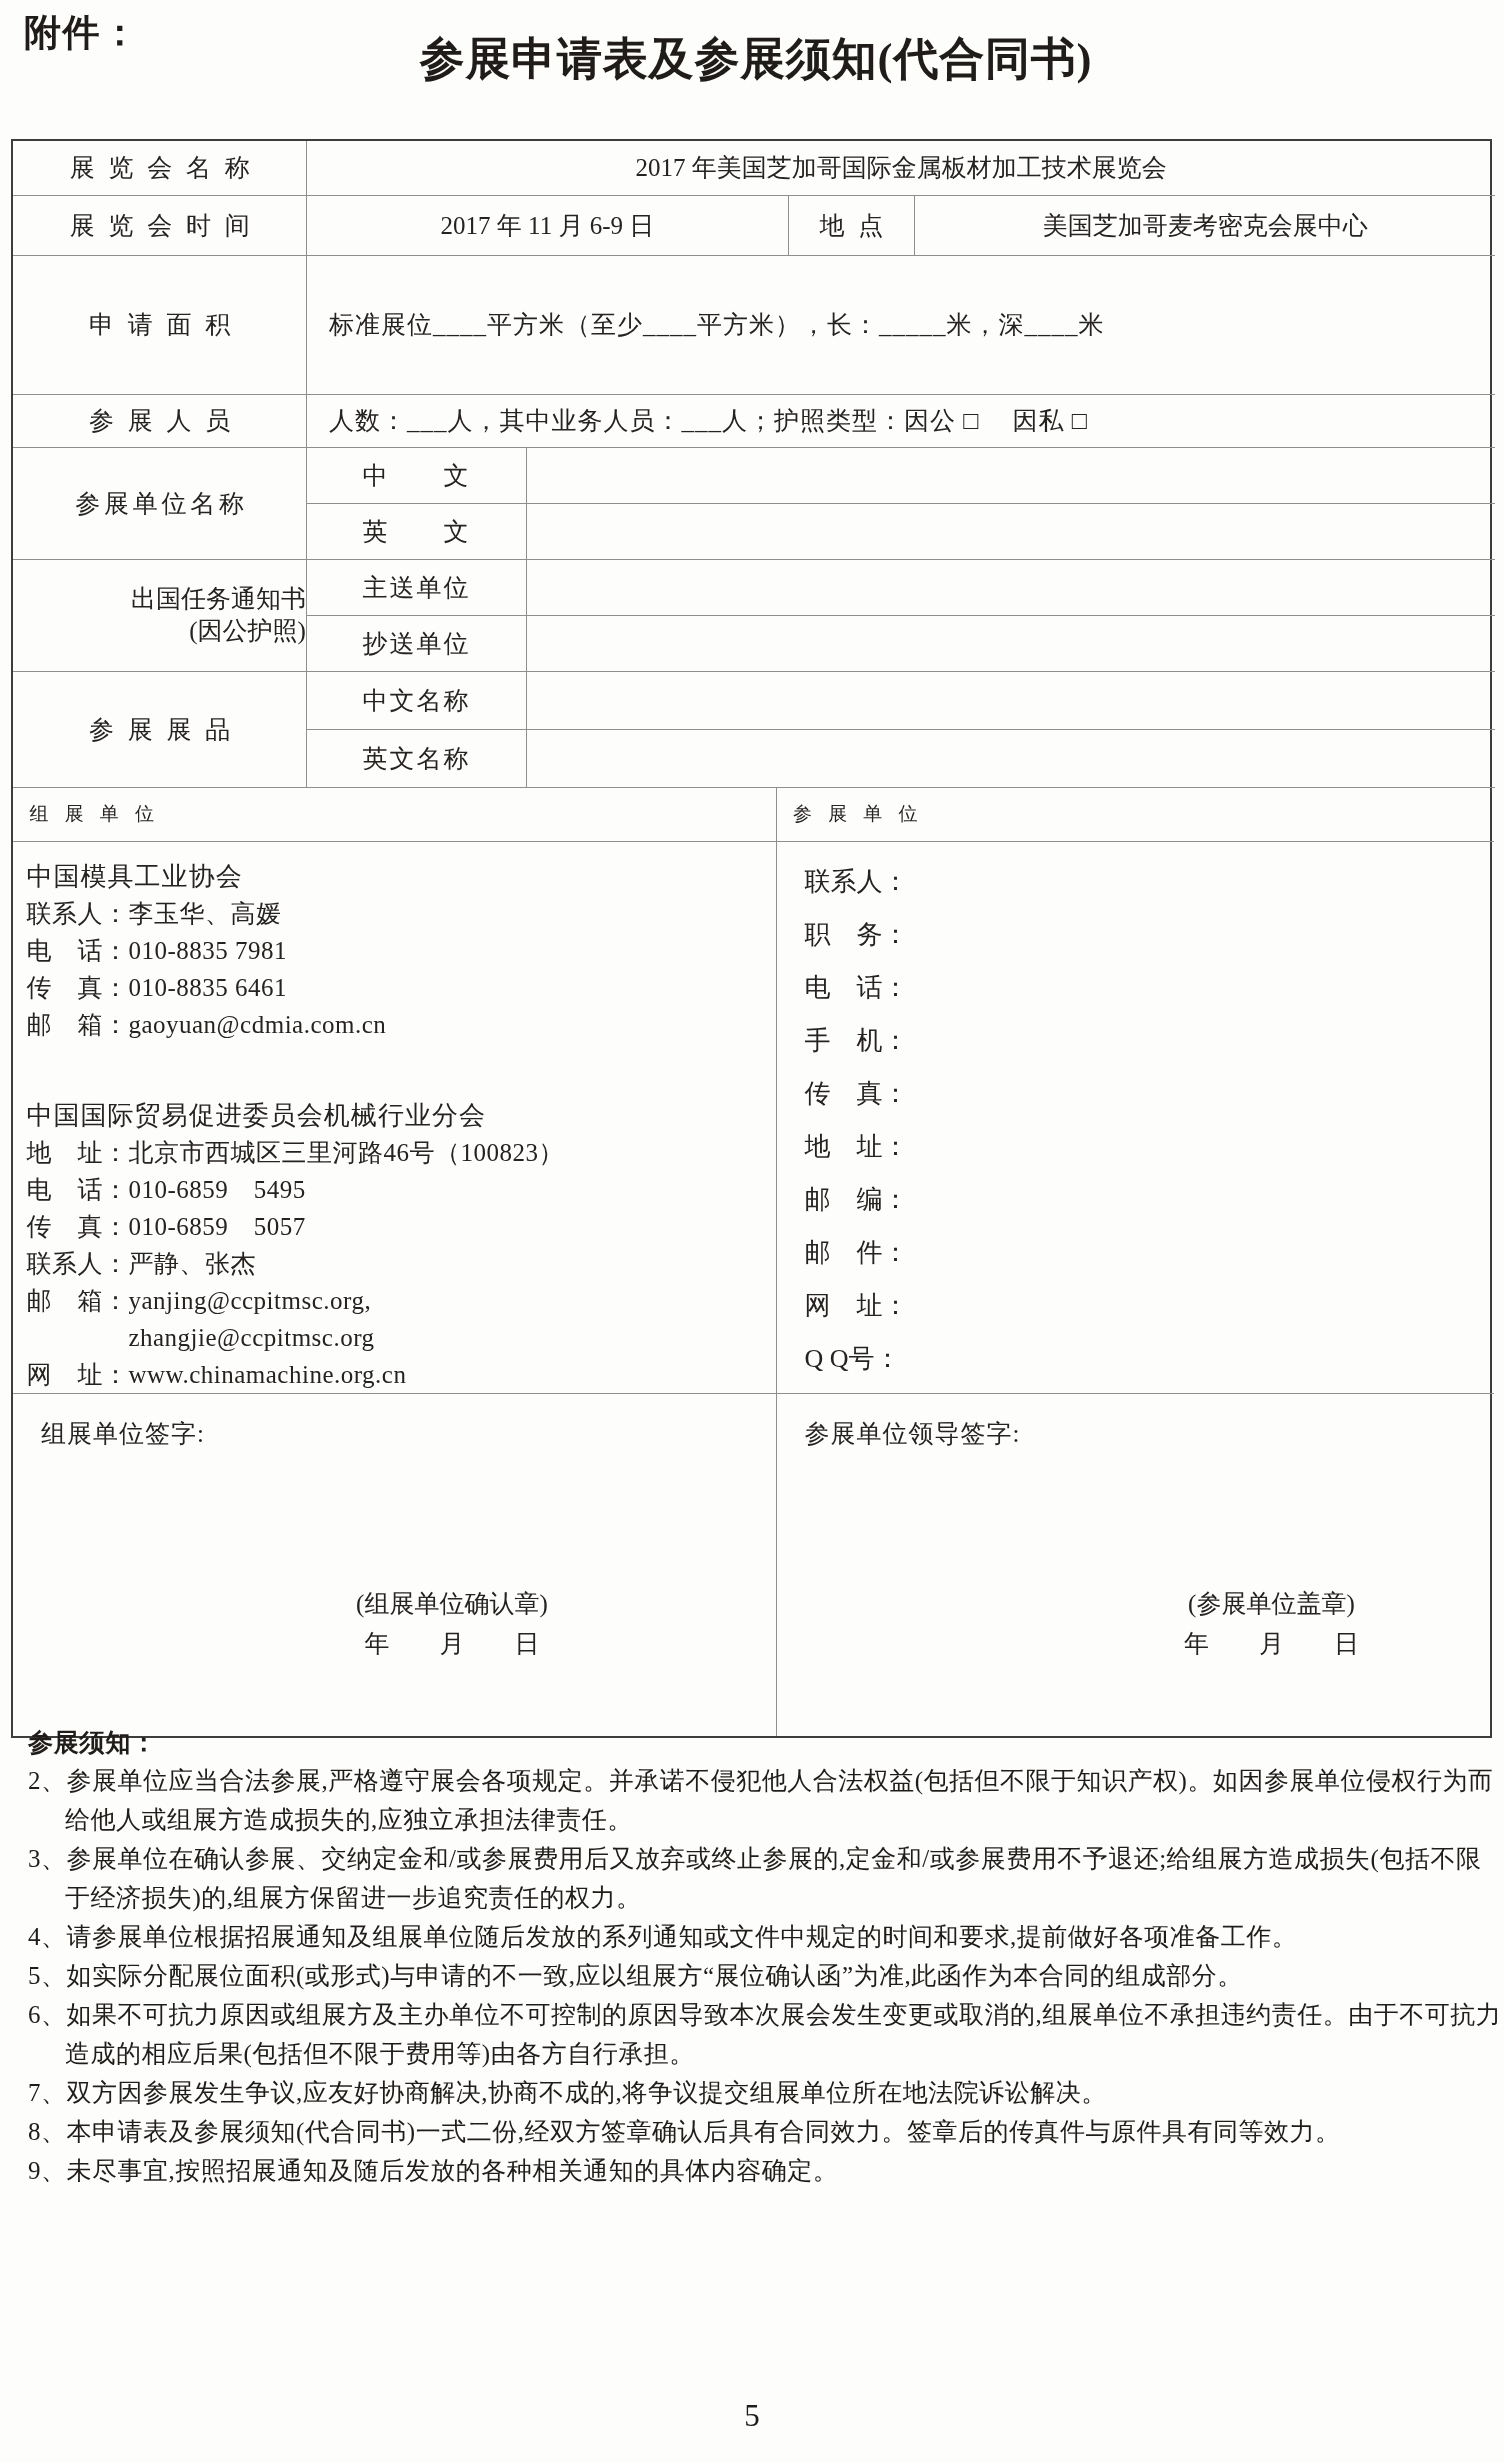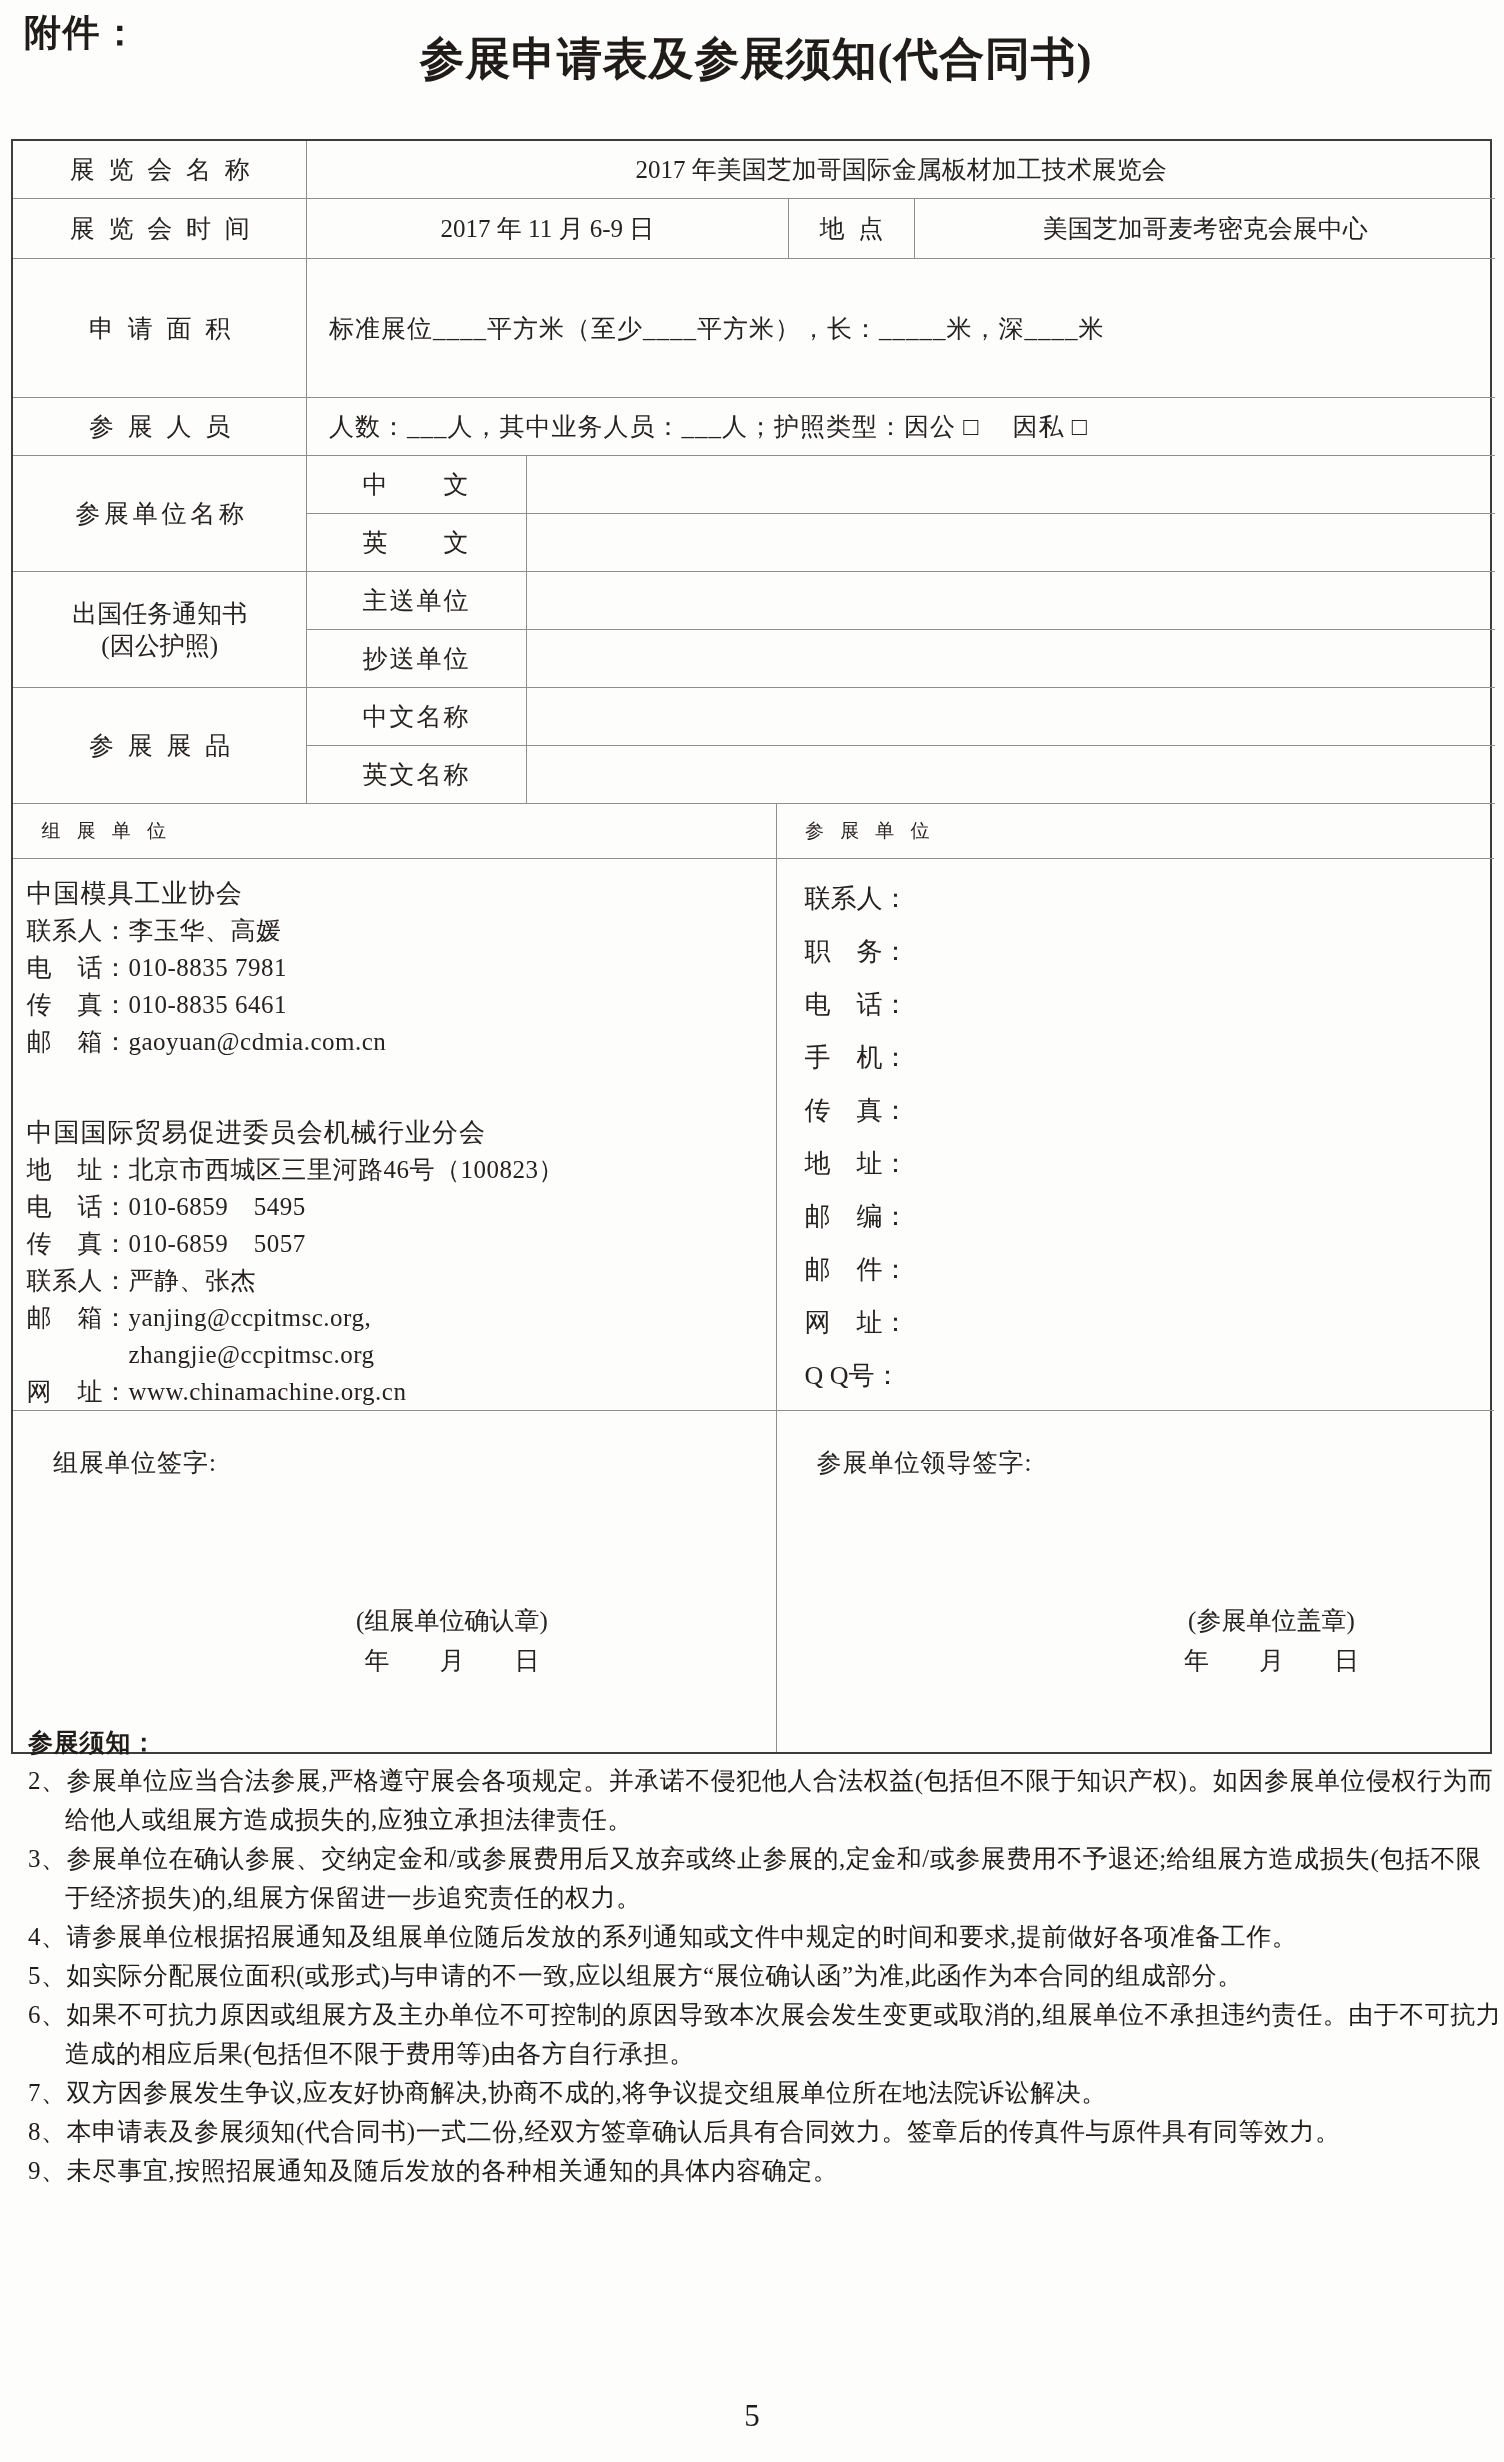--- a/index.html
+++ b/index.html
@@ -18,39 +18,39 @@
     position:absolute; top:29px; left:8px; right:0; text-align:center;
     font-size:45px; font-weight:700; letter-spacing:0.8px;
   }
   .form-box {
     position:absolute; top:139px; left:11.4px; width:1481px;
     border:2.4px solid #3d3d3d; background:#fdfdfc;
   }
   table { width:100%; border-collapse:collapse; table-layout:fixed; }
   td {
     border:1.6px solid #8f8f8f; vertical-align:middle;
-    font-size:25px; color:#262220; padding:12px;
+    font-size:25px; color:#262220; padding:0;
   }
   .t1 td:first-child, .t2 td:first-child { border-left:0; }
   .t1 td:last-child,  .t2 td:last-child  { border-right:0; }
   .t1 tr:first-child td { border-top:0; }
   .t2 tr:first-child td { border-top:0; }
   .t2 tr:last-child  td { border-bottom:0; }
 
   .r1 td { height:54px; }
   .r2 td { height:60px; }
   .r3 td { height:139px; }
   .r4 td { height:53px; }
   .r5 td, .r6 td, .r7 td, .r8 td { height:56px; }
   .r9 td, .r10 td { height:58px; }
 
   .lbl { text-align:center; }
   .ls-wide { letter-spacing:0.55em; text-indent:0.55em; }
   .ls-mid  { letter-spacing:0.15em; text-indent:0.15em; }
-  .lbl2line { line-height:32px; }
+  .lbl2line { line-height:32px;text-align:right; }
   .sub { text-align:center; letter-spacing:0.08em; }
   .val.center { text-align:center; }
   .val.left { text-align:left; padding-left:22px; letter-spacing:0.04em; }
 
   .hdr td {
     height:54px; text-align:left; font-weight:400; font-size:19px;
     letter-spacing:0.85em; text-indent:0.85em;
   }
   .info td { height:551px; vertical-align:top; }
   .org-cell { padding:16px 9.7px 0 13px; }

